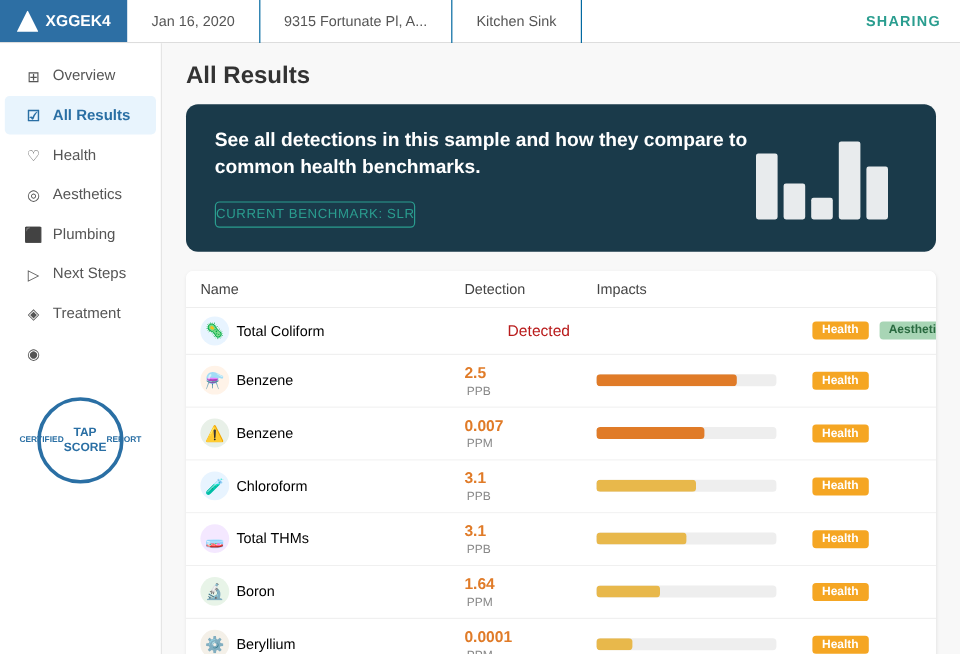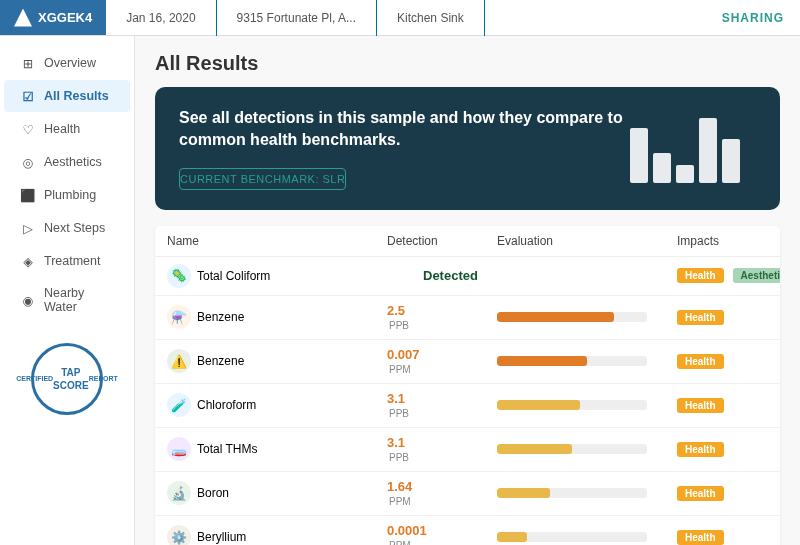--- a/index.html
+++ b/index.html
@@ -86,21 +86,21 @@
     .th { font-size: 12px; font-weight: normal; color: #444; }
     .table-row {
       display: grid; grid-template-columns: 220px 110px 180px 200px;
       border-bottom: 1px solid #f0f0f0; padding: 7px 12px; align-items: center;
       background: #fff;
     }
     .cell { display: flex; align-items: center; gap: 6px; font-size: 12px; }
     .row-icon { width: 24px; height: 24px; border-radius: 50%; flex-shrink: 0; display: flex; align-items: center; justify-content: center; font-size: 13px; }
     .detection-val { font-weight: bold; font-size: 13px; }
     .detection-unit { font-size: 10px; color: #888; margin-left: 2px; }
-    .detected-label { color: #14532d; font-weight: bold; padding-left: 36px; }
+    .detected-label { color: #b91c1c; font-weight: normal; padding-left: 36px; }
     
     
     .eval-bar-container { display: flex; align-items: center; width: 150px; height: 10px; background: #eee; border-radius: 3px; overflow: hidden; }
     .eval-bar { height: 100%; border-radius: 3px; }
 
     
     .tag {
       padding: 2px 8px; border-radius: 3px; font-size: 10px; font-weight: bold; margin-right: 3px;
     }
     .tag-health { background: #f5a623; color: #fff; }
@@ -152,21 +152,20 @@
     <div class="sidebar-item">
       <div class="sidebar-icon">▷</div>
       <span>Next Steps</span>
     </div>
     <div class="sidebar-item">
       <div class="sidebar-icon">◈</div>
       <span>Treatment</span>
     </div>
     <div class="sidebar-item">
       <div class="sidebar-icon">◉</div>
-      <span>Nearby Water</span>
     </div>
 
     <div class="sidebar-cert">
       <div class="cert-circle">
         <span>CERTIFIED</span>
         <span class="big">TAP SCORE</span>
         <span>REPORT</span>
       </div>
     </div>
   </div>
@@ -185,21 +184,20 @@
         <div class="bar" style="width:18px;height:18px;"></div>
         <div class="bar" style="width:18px;height:65px;"></div>
         <div class="bar" style="width:18px;height:44px;"></div>
       </div>
     </div>
 
     <div class="results-table">
       <div class="table-header">
         <div class="th">Name</div>
         <div class="th">Detection</div>
-        <div class="th">Evaluation</div>
         <div class="th">Impacts</div>
       </div>
 
       <div id="table-body">
           <div class="table-row">
             <div class="cell">
               <div class="row-icon" style="background: rgb(232, 244, 255);">🦠</div>
               <span>Total Coliform</span>
             </div>
             <div class="cell">

